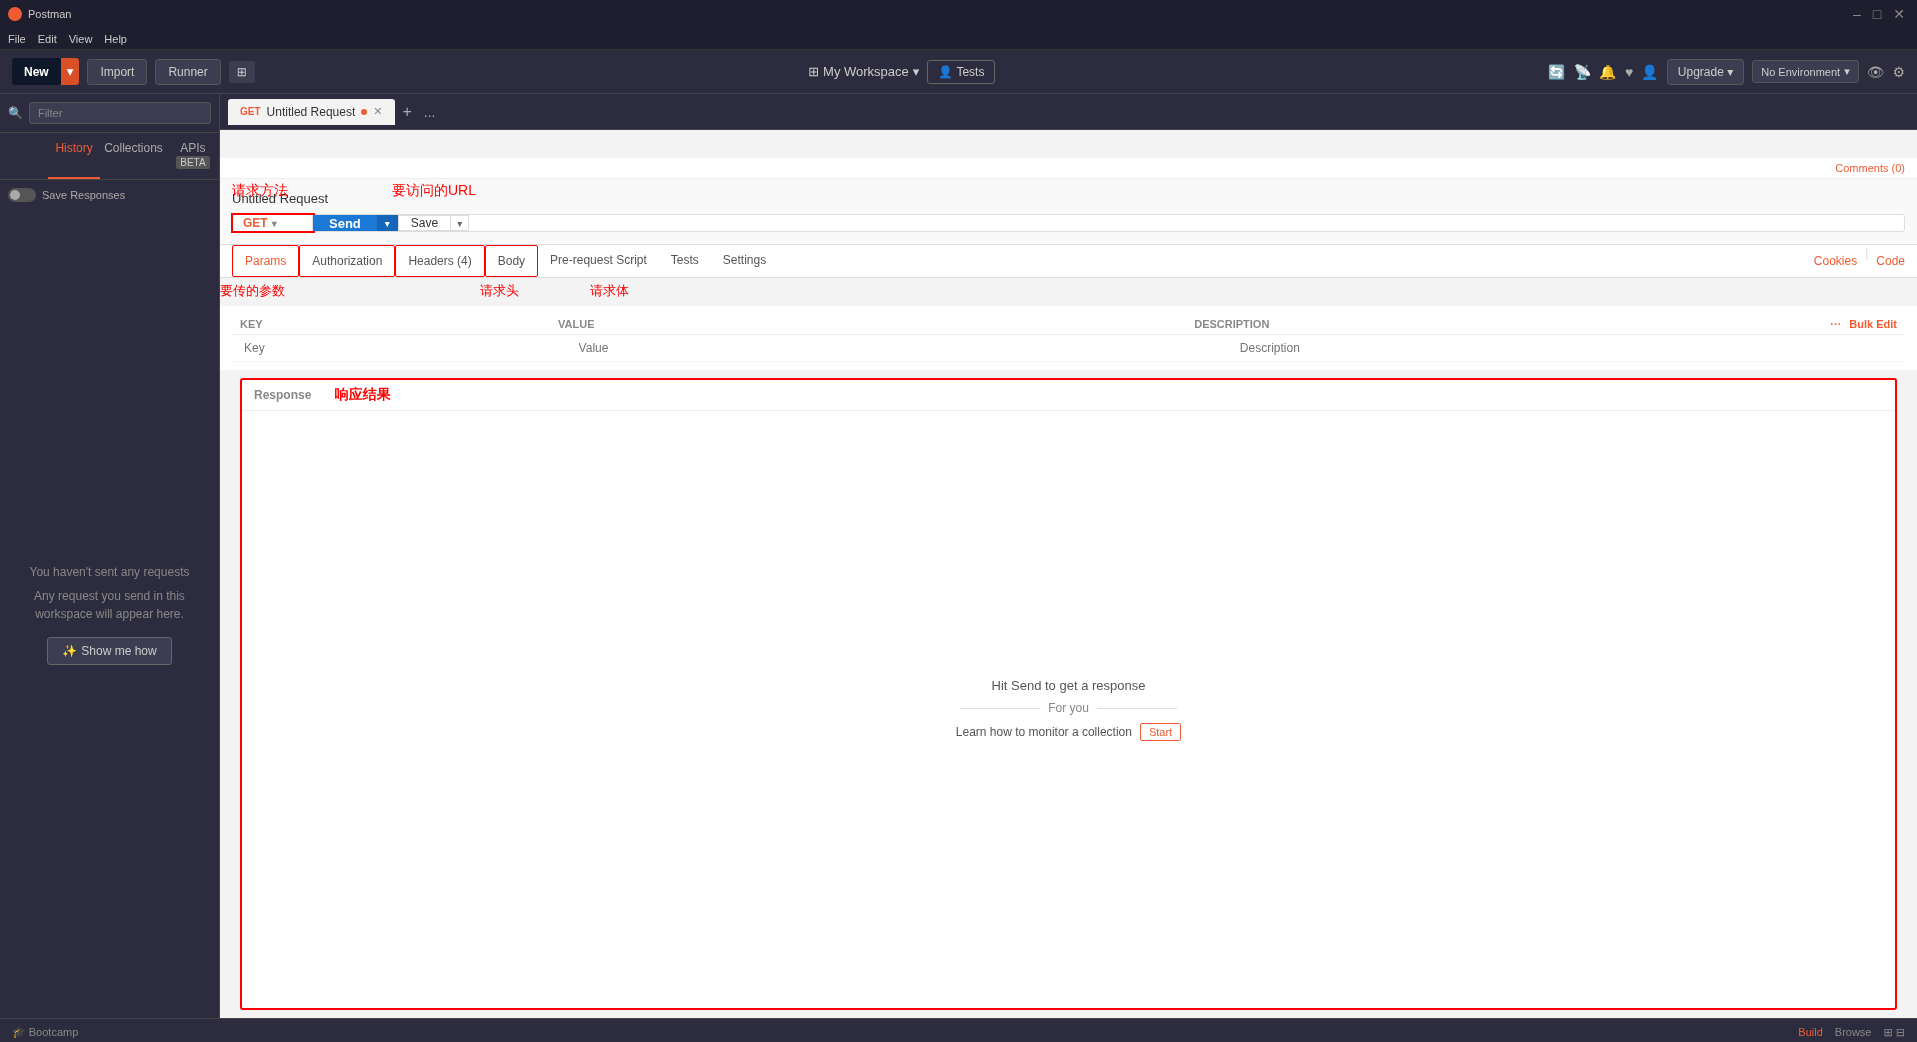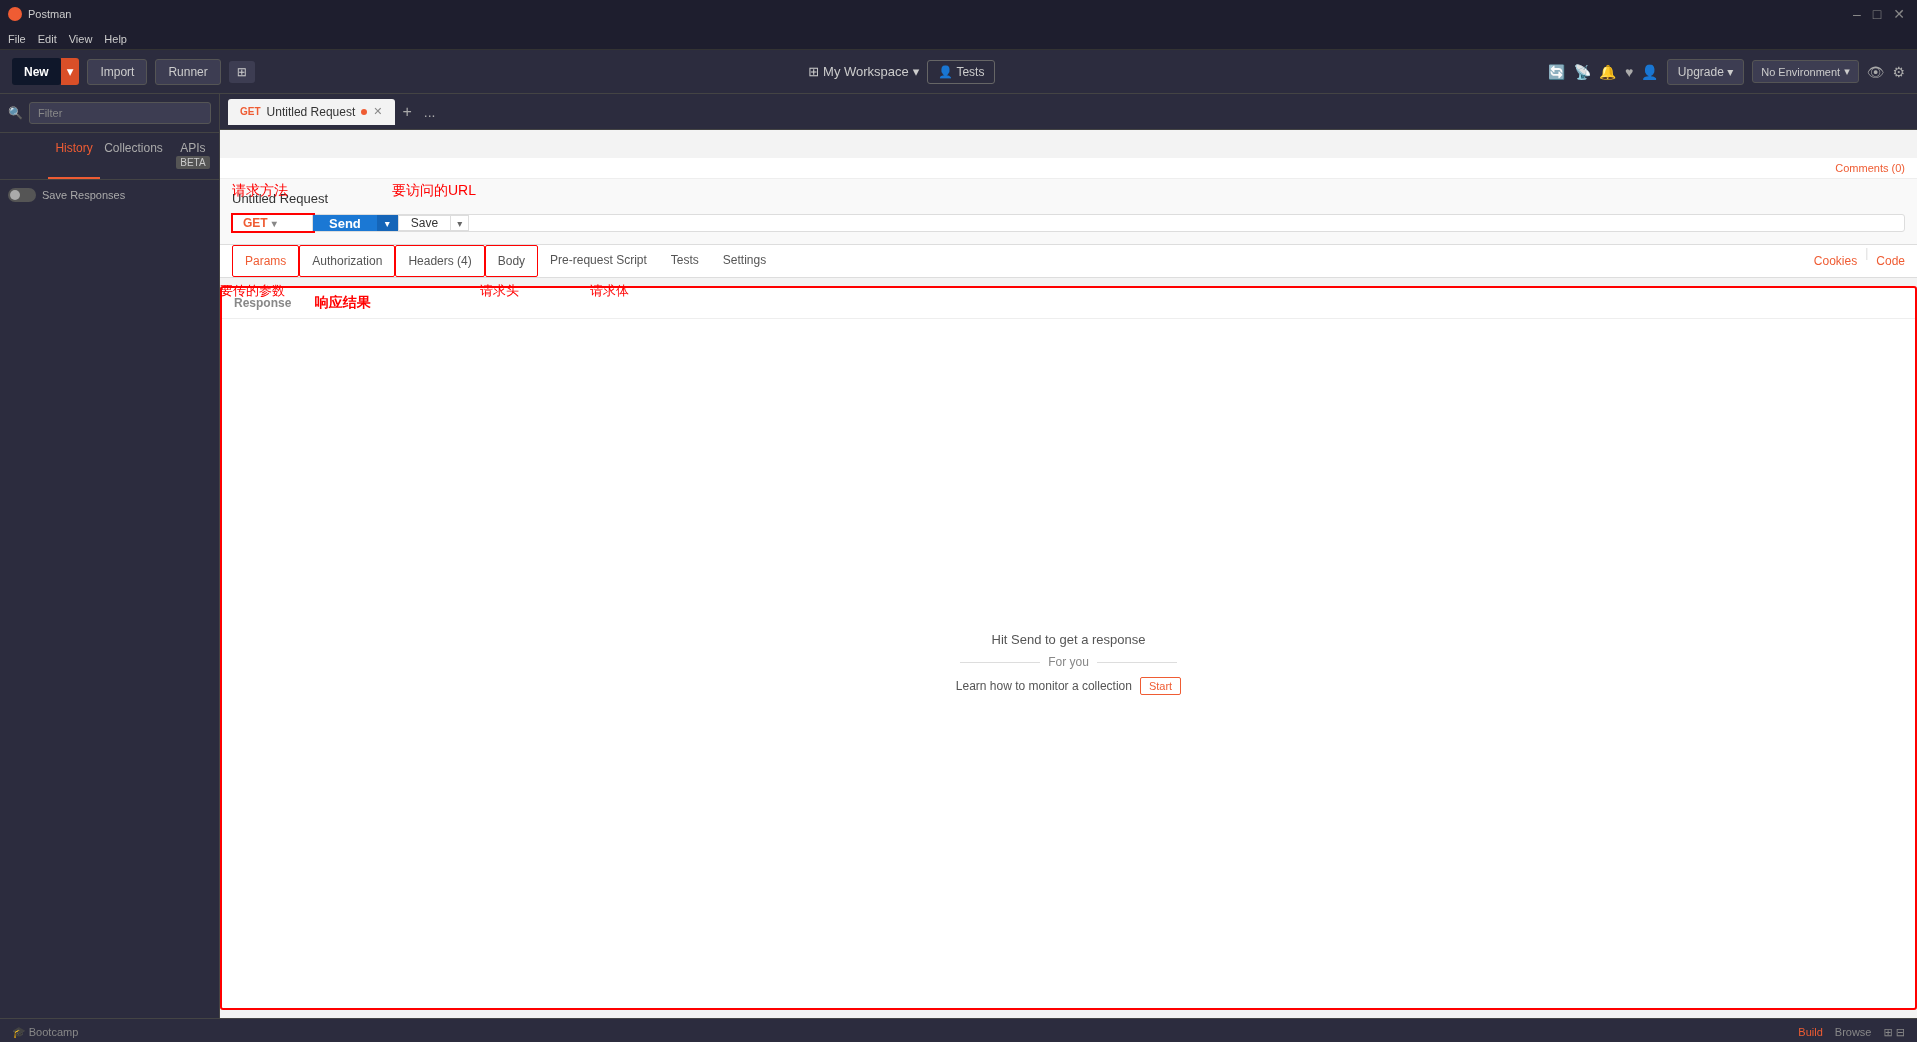--- a/index.html
+++ b/index.html
@@ -367,21 +367,21 @@
       background: transparent;
       padding: 2px 4px;
     }
     .param-value { flex: 2; }
     .param-desc { flex: 2; }
 
     
     .response-area {
       flex: 1;
       background: white;
-      margin: 8px 0;
+      margin: 8px 20px;
       border: 2px solid red;
       border-radius: 3px;
       display: flex;
       flex-direction: column;
       overflow: hidden;
     }
     .response-header {
       padding: 6px 12px;
       font-size: 12px;
       color: #888;
@@ -538,20 +538,28 @@
       </div>
       <div class="sidebar-tab">
         <span>APIs</span>
         <span class="sidebar-apis">BETA</span>
       </div>
     </div>
     <div class="sidebar-save-responses">
       <div class="toggle"></div>
       <span>Save Responses</span>
     </div>
+    <div class="sidebar-empty">
+      <p>You haven't sent any requests</p>
+      <p>Any request you send in this workspace will appear here.</p>
+      <button class="btn-show-me">
+        <span>✨</span>
+        <span>Show me how</span>
+      </button>
+    </div>
   </div>
 
   <div class="content-area">
 
     <div class="tab-bar">
       <div class="tab-item">
         <span class="tab-method">GET</span>
         <span>Untitled Request</span>
         <span class="tab-dot"></span>
         <span class="tab-close">✕</span>
@@ -626,20 +634,36 @@
         <span>要传的参数</span>
       </div>
       <div style="position:absolute; bottom:-22px; left:260px; color:red; font-family:'Microsoft YaHei',sans-serif; font-size:13px; pointer-events:none;">
         <span>请求头</span>
       </div>
       <div style="position:absolute; bottom:-22px; left:370px; color:red; font-family:'Microsoft YaHei',sans-serif; font-size:13px; pointer-events:none;">
         <span>请求体</span>
       </div>
     </div>
 
+    <div class="params-table" style="margin-top:28px;">
+      <div class="params-header">
+        <span class="params-header-key">KEY</span>
+        <span class="params-header-value">VALUE</span>
+        <span class="params-header-desc">DESCRIPTION</span>
+        <div class="params-header-actions">
+          <span>···</span>
+          <span>Bulk Edit</span>
+        </div>
+      </div>
+      <div class="param-row">
+        <input class="param-key" type="text" placeholder="Key" style="">
+        <input class="param-value" type="text" placeholder="Value" style="">
+        <input class="param-desc" type="text" placeholder="Description" style="">
+      </div>
+    </div>
 
     <div class="response-area">
       <div class="response-header">
         <span>Response</span>
         
         <span style="color:red;font-family:'Microsoft YaHei',sans-serif;font-size:14px;margin-left:20px;">响应结果</span>
       </div>
       <div class="response-body">
         <span class="response-hit-send">Hit Send to get a response</span>
         <div class="response-for-you">

